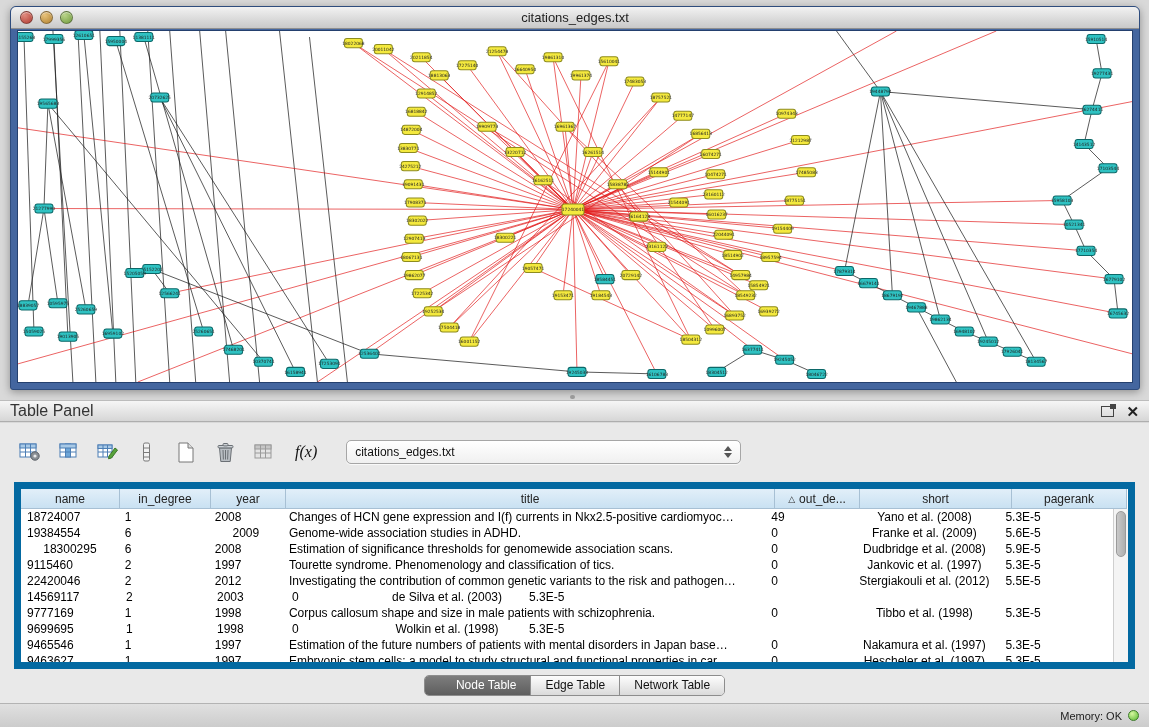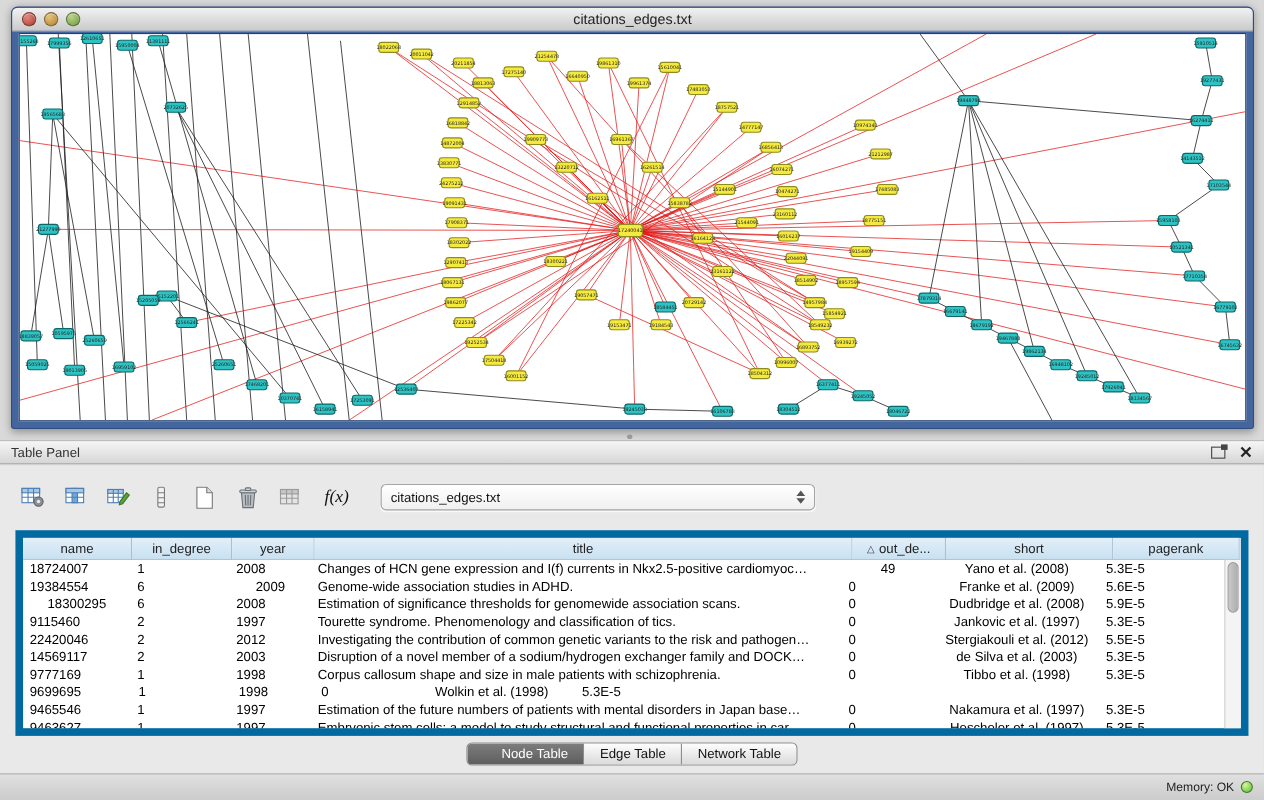--- a/index.html
+++ b/index.html
@@ -32,21 +32,21 @@
 
   
   .gap { position:absolute; left:0; top:392px; width:100%; height:8px; }
   .grip { position:absolute; left:570px; top:3px; width:5px; height:4px;
     background:#9a9a9a; border-radius:2px; }
 
   
   .panel-header { position:absolute; left:0; top:400px; width:100%; height:22px;
     background:linear-gradient(#f6f6f6,#d6d6d6); border-top:1px solid #bcbcbc;
     border-bottom:1px solid #aeaeae; display:flex; align-items:center; padding:0 10px; }
-  .panel-title { font-size:12px; color:#333; }
+  .panel-title { font-size:16px; color:#333; }
   .ph-icons { margin-left:auto; display:flex; align-items:center; gap:12px; }
   .float-ic { width:13px; height:11px; border:1.5px solid #444; position:relative; }
   .float-ic::after { content:""; position:absolute; right:-3px; top:-3px; width:6px; height:5px;
     background:#444; }
   .close-x { font-size:15px; font-weight:bold; color:#222; line-height:11px; cursor:default; }
 
   .panel-body { position:absolute; left:0; top:423px; width:100%; height:280px; background:#e9e9e9; }
 
   
   .toolbar { position:absolute; left:16px; top:14px; height:30px; display:flex; align-items:center; gap:11px; }
@@ -841,21 +841,21 @@
           <div class="th" style="width: 115px;">
             <span>pagerank</span>
           </div>
         </div>
       <div class="tbody" id="tbody">
           <div class="trow">
             <div class="td" style="width: 99px; text-align: left;">18724007</div>
             <div class="td" style="width: 91px; text-align: left;">1</div>
             <div class="td" style="width: 75px; text-align: left;">2008</div>
             <div class="td" style="width: 489px; text-align: left;">Changes of HCN gene expression and I(f) currents in Nkx2.5-positive cardiomyoc…</div>
-            <div class="td" style="width: 85px; text-align: center;">49</div>
+            <div class="td" style="width: 85px; text-align: left;">49</div>
             <div class="td" style="width: 152px; text-align: center;">Yano et al. (2008)</div>
             <div class="td" style="width: 115px; text-align: left;">5.3E-5</div>
           </div>
           <div class="trow">
             <div class="td" style="width: 99px; text-align: left;">19384554</div>
             <div class="td" style="width: 91px; text-align: left;">6</div>
             <div class="td" style="width: 75px; text-align: center;">2009</div>
             <div class="td" style="width: 489px; text-align: left;">Genome-wide association studies in ADHD.</div>
             <div class="td" style="width: 85px; text-align: left;">0</div>
             <div class="td" style="width: 152px; text-align: center;">Franke et al. (2009)</div>
@@ -885,21 +885,20 @@
             <div class="td" style="width: 75px; text-align: left;">2012</div>
             <div class="td" style="width: 489px; text-align: left;">Investigating the contribution of common genetic variants to the risk and pathogen…</div>
             <div class="td" style="width: 85px; text-align: left;">0</div>
             <div class="td" style="width: 152px; text-align: center;">Stergiakouli et al. (2012)</div>
             <div class="td" style="width: 115px; text-align: left;">5.5E-5</div>
           </div>
           <div class="trow">
             <div class="td" style="width: 99px; text-align: left;">14569117</div>
             <div class="td" style="width: 91px; text-align: left;">2</div>
             <div class="td" style="width: 75px; text-align: left;">2003</div>
-            <div class="td" style="width: 489px; text-align: left;">Disruption of a novel member of a sodium/hydrogen exchanger family and DOCK…</div>
             <div class="td" style="width: 85px; text-align: left;">0</div>
             <div class="td" style="width: 152px; text-align: center;">de Silva et al. (2003)</div>
             <div class="td" style="width: 115px; text-align: left;">5.3E-5</div>
           </div>
           <div class="trow">
             <div class="td" style="width: 99px; text-align: left;">9777169</div>
             <div class="td" style="width: 91px; text-align: left;">1</div>
             <div class="td" style="width: 75px; text-align: left;">1998</div>
             <div class="td" style="width: 489px; text-align: left;">Corpus callosum shape and size in male patients with schizophrenia.</div>
             <div class="td" style="width: 85px; text-align: left;">0</div>

